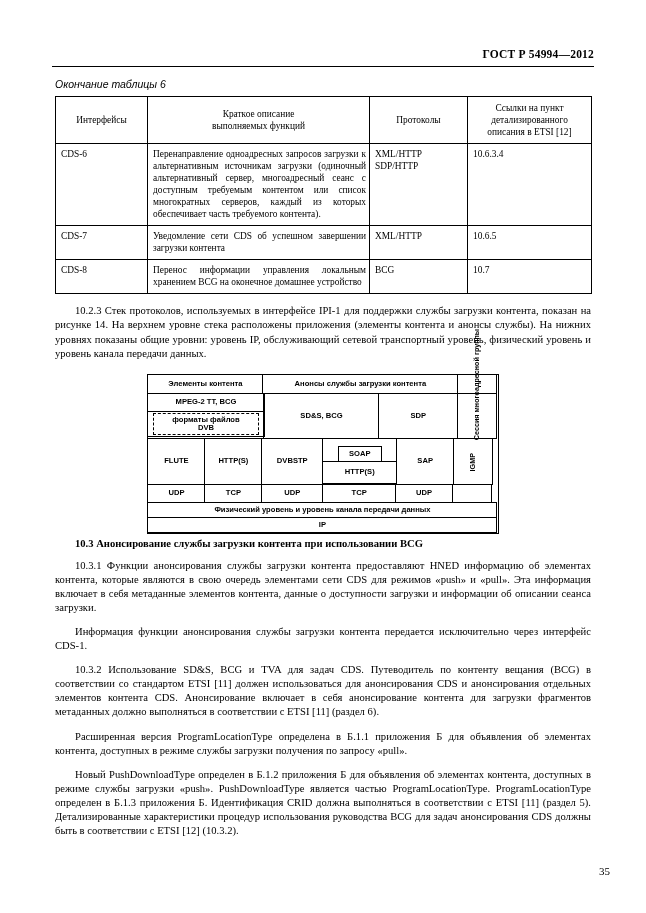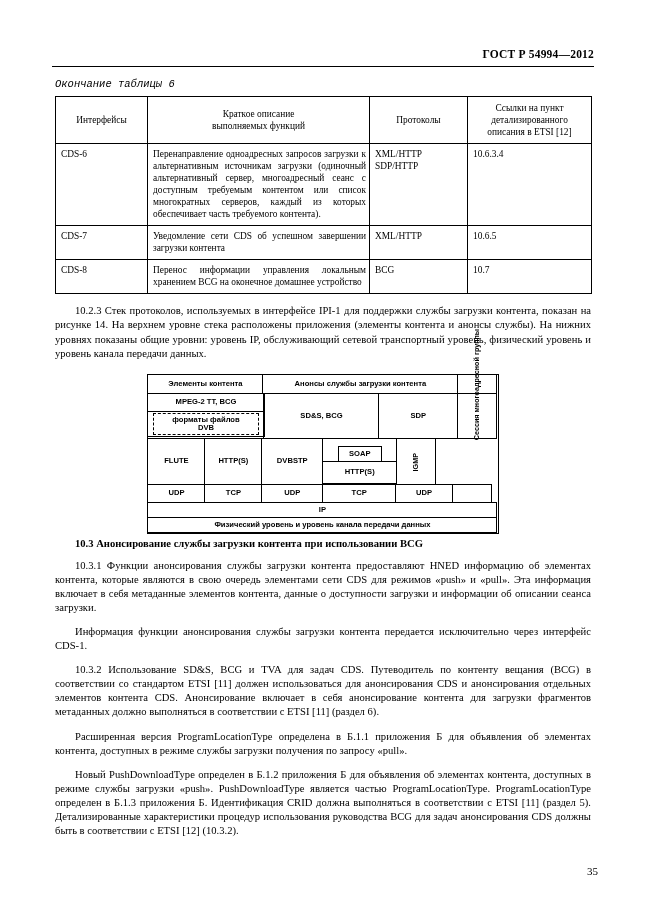--- a/index.html
+++ b/index.html
@@ -41,21 +41,21 @@
   .content {
     position: absolute;
     top: 78px;
     left: 55px;
     width: 536px;
   }
   .table-caption {
     font-size: 10.5px;
     font-style: italic;
     margin: 0 0 6px 0;
-    font-family: Liberation Mono, monospace;
+    font-family: Liberation Sans, sans-serif;
   }
   table.proto {
     border-collapse: collapse;
     width: 536px;
     table-layout: fixed;
     font-size: 9.4px;
     font-family: "Liberation Serif", serif;
   }
   table.proto th, table.proto td {
     border: 0.8px solid #000;
@@ -128,21 +128,21 @@
     line-height: 1.1;
   }
   .fig-caption {
     font-size: 9.2px;
     text-align: center;
     margin: 9px 0 0 0;
     font-family: "Liberation Serif", serif;
   }
   .pagenum {
     position: absolute;
-    right: 48px;
+    right: 36px;
     bottom: 36px;
     font-size: 11px;
     font-family: "Liberation Serif", serif;
   }
   .inner-dash {
     border: 1.1px dashed #000 !important;
   }
 </style>
 </head>
 <body>
@@ -242,40 +242,41 @@
         <div class="row" style="height:46px;">
           <div class="cell" style="width:58px;">FLUTE</div>
           <div class="cell" style="width:58px;">HTTP(S)</div>
           <div class="cell" style="width:62px;">DVBSTP</div>
           <div style="width:74px; display:flex; flex-direction:column;">
             <div style="height:23px; display:flex; align-items:flex-end; justify-content:center;">
               <div class="cell" style="width:44px; height:16px;">SOAP</div>
             </div>
             <div class="cell" style="height:23px;">HTTP(S)</div>
           </div>
+          <div class="cell" style="width:58px;">SAP</div>
           <div class="cell" style="width:40px;">
             <span class="vert">IGMP</span>
           </div>
         </div>
 
         <div class="row fig-r5">
           <div class="cell" style="width:58px;">UDP</div>
           <div class="cell" style="width:58px;">TCP</div>
           <div class="cell" style="width:62px;">UDP</div>
           <div class="cell" style="width:74px;">TCP</div>
           <div class="cell" style="width:58px;">UDP</div>
           <div class="cell" style="width:40px;"></div>
         </div>
 
         <div class="row fig-r6">
+          <div class="cell" style="width:350px;">Физический уровень и уровень канала передачи данных</div>
+        </div>
+
+        <div class="row fig-r6">
           <div class="cell" style="width:350px;">IP</div>
-        </div>
-
-        <div class="row fig-r6">
-          <div class="cell" style="width:350px;">Физический уровень и уровень канала передачи данных</div>
         </div>
 
       </div>
     </div>
 
 
     <div class="sect-head">10.3 Анонсирование службы загрузки контента при использовании BCG</div>
 
     <p class="body indent">10.3.1 Функции анонсирования службы загрузки контента предоставляют HNED информацию об элементах контента, которые являются в свою очередь элементами сети CDS для режимов «push» и «pull». Эта информация включает в себя метаданные элементов контента, данные о доступности загрузки и информации об описании сеанса загрузки.</p>
     <p class="body indent">Информация функции анонсирования службы загрузки контента передается исключительно через интерфейс CDS-1.</p>

